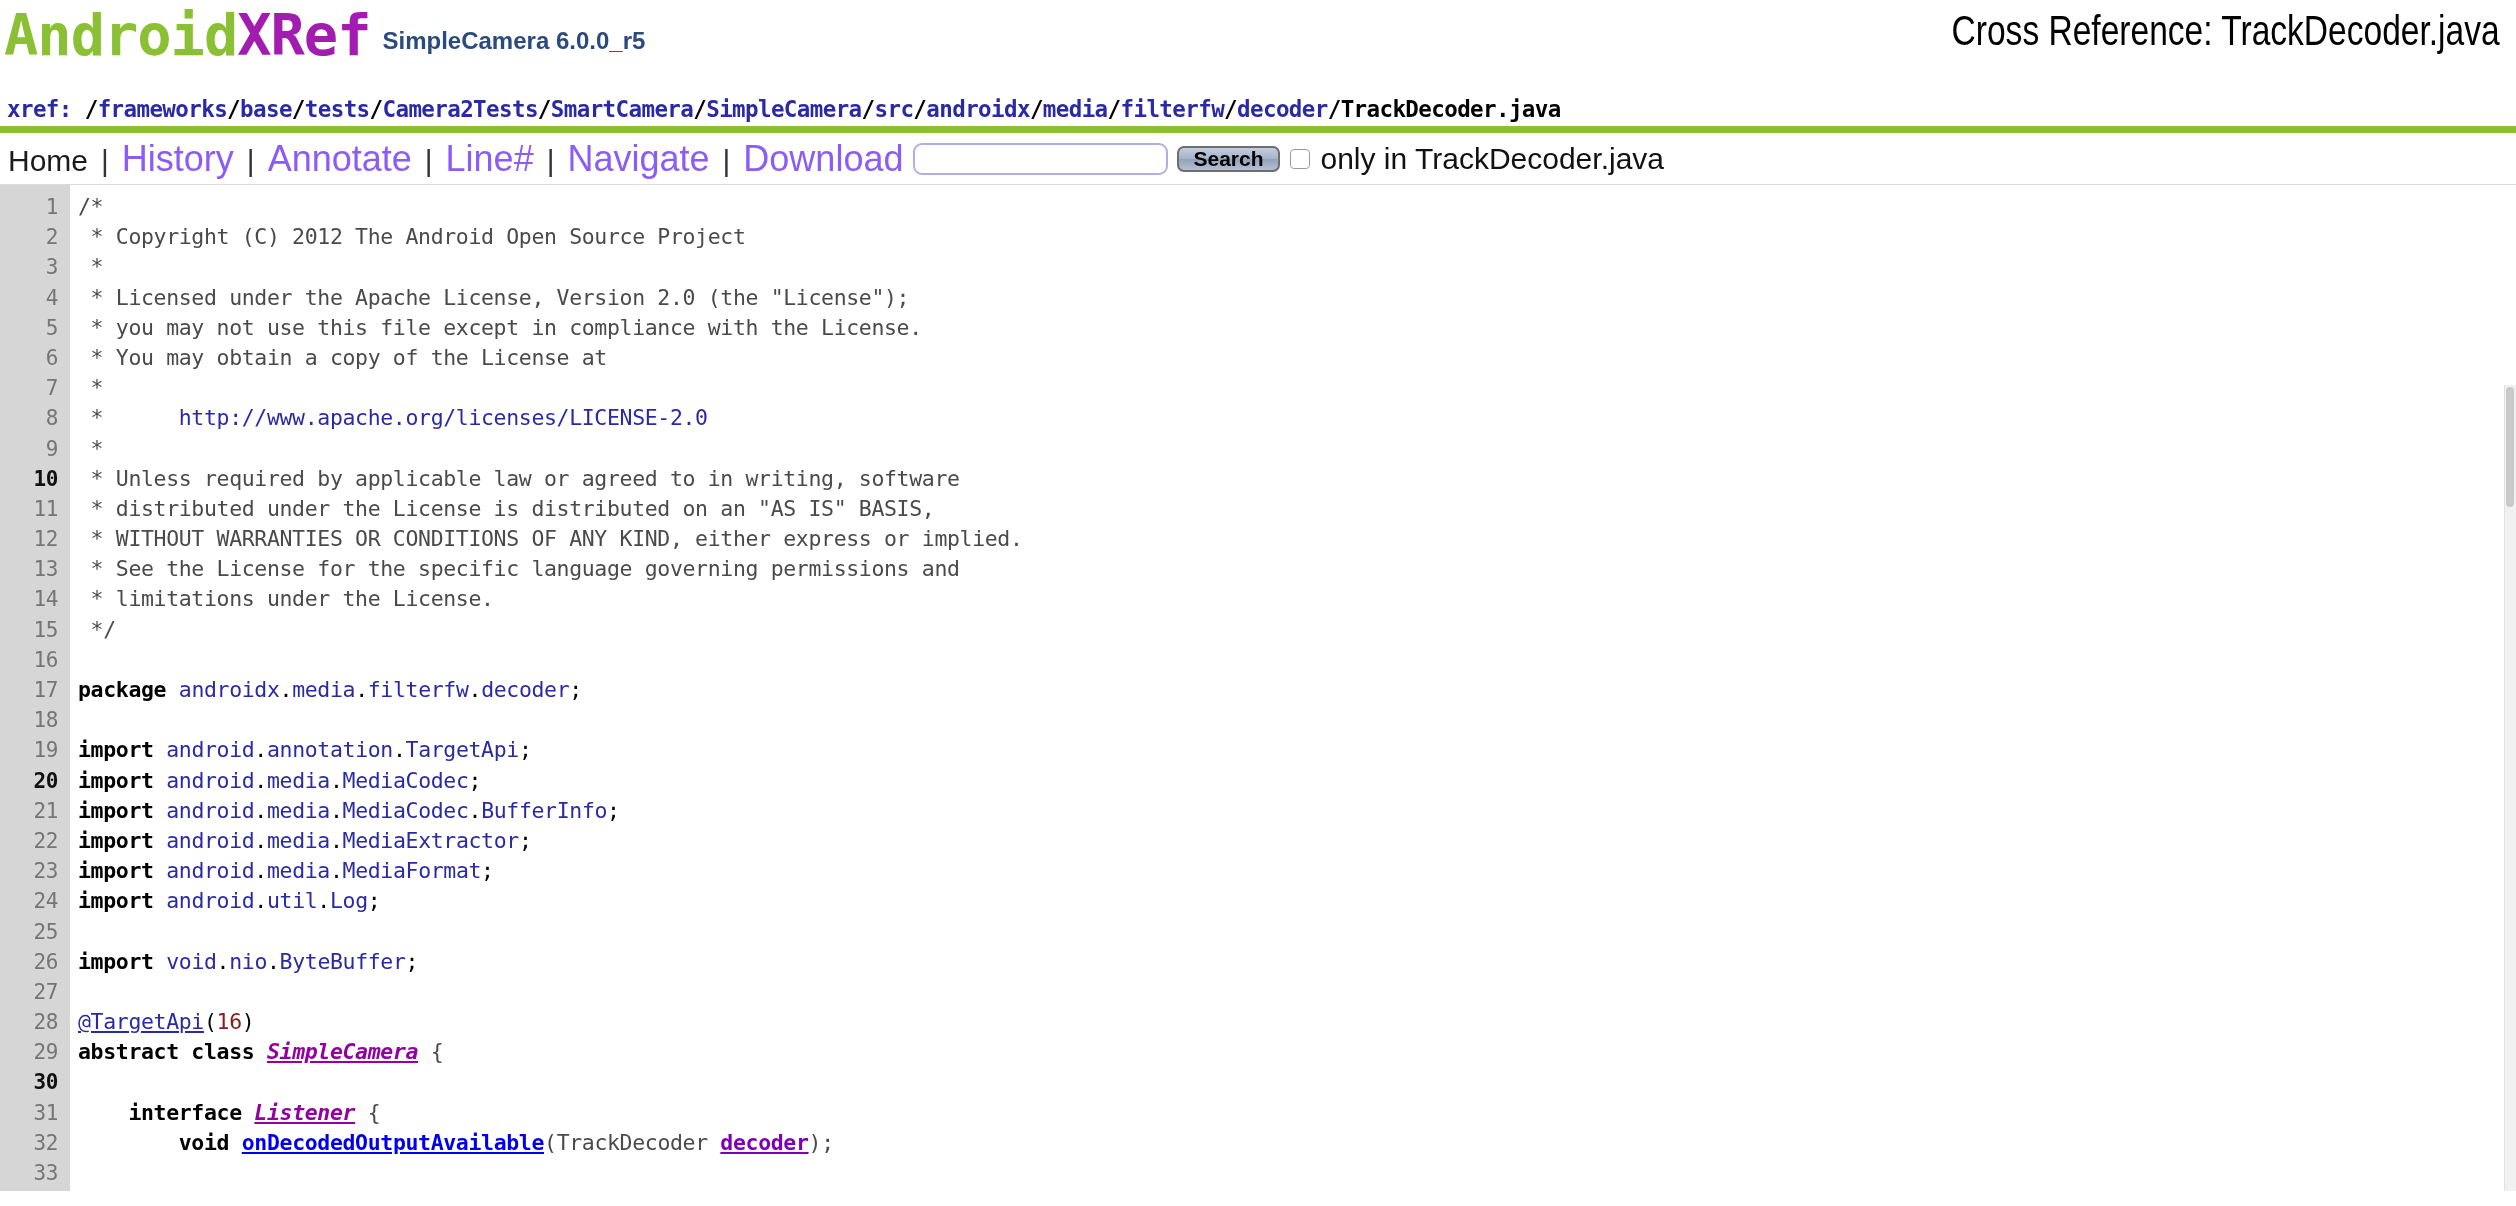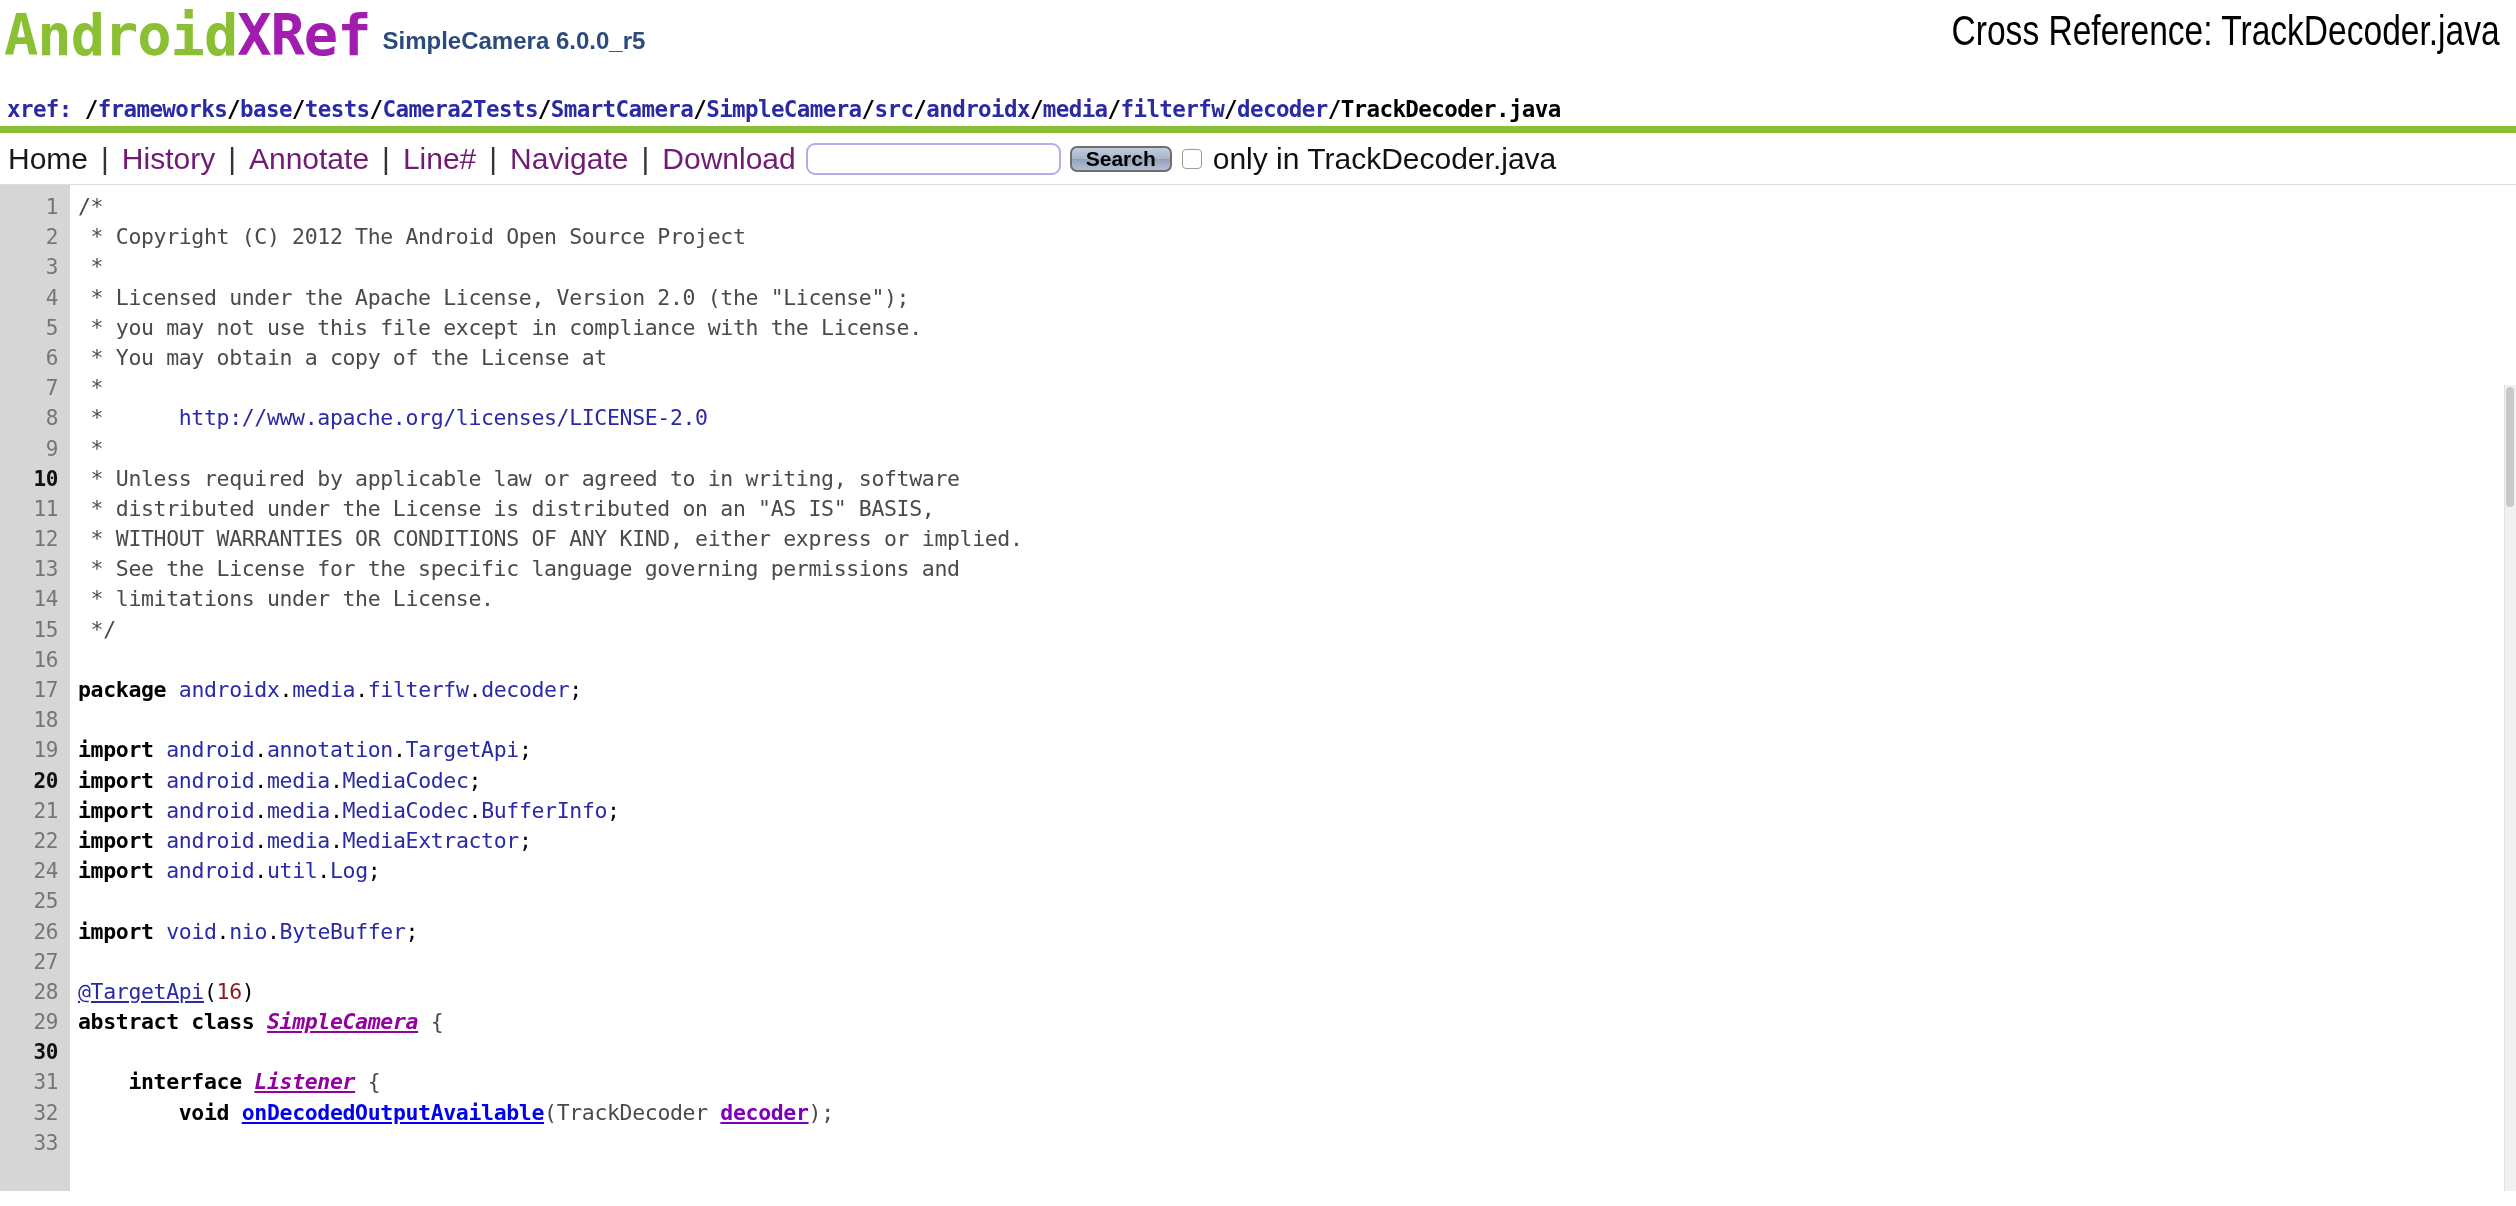--- a/index.html
+++ b/index.html
@@ -96,24 +96,24 @@
     height: 52px;
     display: flex;
     align-items: center;
     padding-left: 8px;
     white-space: nowrap;
     font-size: 30px;
     border-bottom: 1px solid #dcdcdc;
     box-sizing: border-box;
   }
   #nav-bar .nav-link {
-    color: #701a75;
+    color: #8b5cf6;
     text-decoration: none;
     font-family: "Liberation Sans", sans-serif;
-    font-size: 30px;
+    font-size: 36px;
   }
   #nav-bar .nav-current {
     color: #1a1a1a;
     font-family: "Liberation Sans", sans-serif;
     font-size: 30px;
   }
   #nav-bar .nav-sep {
     color: #333;
     margin: 0 13px;
     font-size: 30px;
@@ -287,20 +287,21 @@
       <div class="code-line"><span class="lineno">13</span><span class="code-text"><span class="t-comment"> * See the License for the specific language governing permissions and</span></span></div>
       <div class="code-line"><span class="lineno">14</span><span class="code-text"><span class="t-comment"> * limitations under the License.</span></span></div>
       <div class="code-line"><span class="lineno">15</span><span class="code-text"><span class="t-comment"> */</span></span></div>
       <div class="code-line"><span class="lineno">16</span><span class="code-text"></span></div>
       <div class="code-line"><span class="lineno">17</span><span class="code-text"><span class="t-kw">package</span><span class="t-type"> </span><a href="#" class="t-pkg">androidx</a><span class="t-punct">.</span><a href="#" class="t-pkg">media</a><span class="t-punct">.</span><a href="#" class="t-pkg">filterfw</a><span class="t-punct">.</span><a href="#" class="t-pkg">decoder</a><span class="t-punct">;</span></span></div>
       <div class="code-line"><span class="lineno">18</span><span class="code-text"></span></div>
       <div class="code-line"><span class="lineno">19</span><span class="code-text"><span class="t-kw">import</span><span class="t-type"> </span><a href="#" class="t-pkg">android</a><span class="t-punct">.</span><a href="#" class="t-pkg">annotation</a><span class="t-punct">.</span><a href="#" class="t-pkg">TargetApi</a><span class="t-punct">;</span></span></div>
       <div class="code-line"><span class="lineno decade">20</span><span class="code-text"><span class="t-kw">import</span><span class="t-type"> </span><a href="#" class="t-pkg">android</a><span class="t-punct">.</span><a href="#" class="t-pkg">media</a><span class="t-punct">.</span><a href="#" class="t-pkg">MediaCodec</a><span class="t-punct">;</span></span></div>
       <div class="code-line"><span class="lineno">21</span><span class="code-text"><span class="t-kw">import</span><span class="t-type"> </span><a href="#" class="t-pkg">android</a><span class="t-punct">.</span><a href="#" class="t-pkg">media</a><span class="t-punct">.</span><a href="#" class="t-pkg">MediaCodec</a><span class="t-punct">.</span><a href="#" class="t-pkg">BufferInfo</a><span class="t-punct">;</span></span></div>
       <div class="code-line"><span class="lineno">22</span><span class="code-text"><span class="t-kw">import</span><span class="t-type"> </span><a href="#" class="t-pkg">android</a><span class="t-punct">.</span><a href="#" class="t-pkg">media</a><span class="t-punct">.</span><a href="#" class="t-pkg">MediaExtractor</a><span class="t-punct">;</span></span></div>
+      <div class="code-line"><span class="lineno">23</span><span class="code-text"><span class="t-kw">import</span><span class="t-type"> </span><a href="#" class="t-pkg">android</a><span class="t-punct">.</span><a href="#" class="t-pkg">media</a><span class="t-punct">.</span><a href="#" class="t-pkg">MediaFormat</a><span class="t-punct">;</span></span></div>
       <div class="code-line"><span class="lineno">24</span><span class="code-text"><span class="t-kw">import</span><span class="t-type"> </span><a href="#" class="t-pkg">android</a><span class="t-punct">.</span><a href="#" class="t-pkg">util</a><span class="t-punct">.</span><a href="#" class="t-pkg">Log</a><span class="t-punct">;</span></span></div>
       <div class="code-line"><span class="lineno">25</span><span class="code-text"></span></div>
       <div class="code-line"><span class="lineno">26</span><span class="code-text"><span class="t-kw">import</span><span class="t-type"> </span><a href="#" class="t-pkg">void</a><span class="t-punct">.</span><a href="#" class="t-pkg">nio</a><span class="t-punct">.</span><a href="#" class="t-pkg">ByteBuffer</a><span class="t-punct">;</span></span></div>
       <div class="code-line"><span class="lineno">27</span><span class="code-text"></span></div>
       <div class="code-line"><span class="lineno">28</span><span class="code-text"><a href="#" class="t-anno">@TargetApi</a><span class="t-punct">(</span><span class="t-num">16</span><span class="t-punct">)</span></span></div>
       <div class="code-line"><span class="lineno">29</span><span class="code-text"><span class="t-kw">abstract class</span><span class="t-type"> </span><a href="#" class="t-class">SimpleCamera</a><span class="t-type"> {</span></span></div>
       <div class="code-line"><span class="lineno decade">30</span><span class="code-text"></span></div>
       <div class="code-line"><span class="lineno">31</span><span class="code-text"><span class="t-type">    </span><span class="t-kw">interface</span><span class="t-type"> </span><a href="#" class="t-class">Listener</a><span class="t-type"> {</span></span></div>
       <div class="code-line"><span class="lineno">32</span><span class="code-text"><span class="t-type">        </span><span class="t-kw">void</span><span class="t-type"> </span><a href="#" class="t-method">onDecodedOutputAvailable</a><span class="t-type">(TrackDecoder </span><a href="#" class="t-var">decoder</a><span class="t-type">);</span></span></div>
       <div class="code-line"><span class="lineno">33</span><span class="code-text"></span></div>

